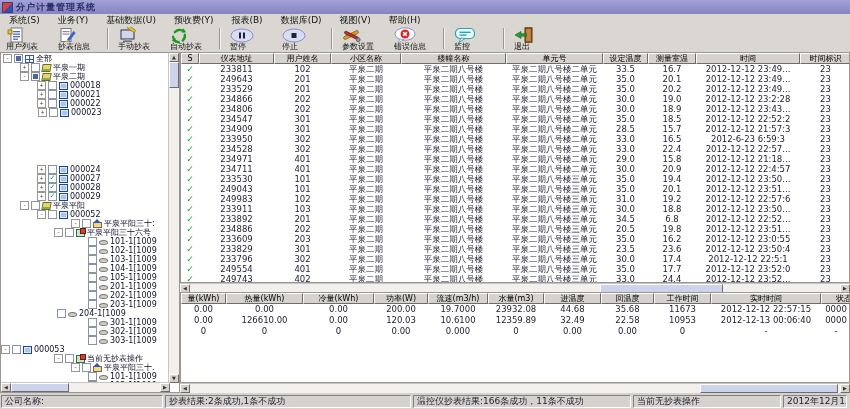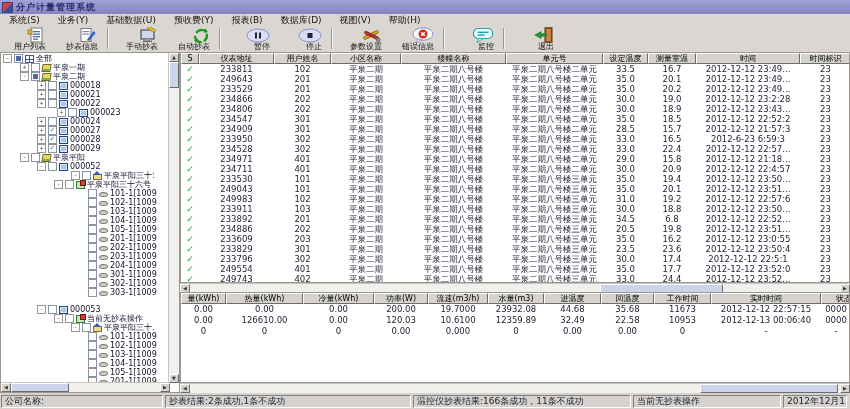--- a/index.html
+++ b/index.html
@@ -11,21 +11,21 @@
   .app-icon{width:9px;height:9px;margin:0 3px 0 2px;flex:none;
     background:linear-gradient(135deg,#d84040 0 50%,#3050b0 50% 100%);border:1px solid #404070;}
   .title-text{color:#2c2c6e;font-weight:bold;font-size:9px;letter-spacing:1px;}
   
   .menubar{position:absolute;left:0;top:14px;width:850px;height:13px;background:#dad7d2;
     border-bottom:1px solid #b8b5b0;display:flex;align-items:center;}
   .menu-item{padding:0 9px;line-height:13px;color:#111;}
   
   .toolbar{position:absolute;left:0;top:27px;width:850px;height:25px;background:#dad7d2;
     border-bottom:1px solid #a8a5a0;display:flex;align-items:stretch;}
-  .tb-btn{display:flex;flex-direction:column;align-items:flex-end;justify-content:flex-start;
+  .tb-btn{display:flex;flex-direction:column;align-items:flex-start;justify-content:flex-start;
     padding:0 6px;min-width:40px;}
   .tb-ic{height:16px;display:flex;align-items:center;justify-content:center;}
   .tb-lb{font-size:8px;line-height:8px;color:#111;white-space:nowrap;}
   .tb-sep{width:0;border-left:1px solid #9a9792;border-right:1px solid #f4f2ee;height:21px;margin:1px 3px;}
   
   .treepane{position:absolute;left:0;top:52px;width:180px;height:341px;background:#fff;
     border:1px solid #9a9792;box-sizing:border-box;}
   .tree-rows{position:absolute;left:0;top:1px;width:168px;height:329px;overflow:hidden;}
   .tree-row{display:flex;align-items:center;height:9px;font-size:8px;white-space:nowrap;}
   .xp{flex:none;width:7px;height:7px;border:1px solid #9a9792;background:#fff;
@@ -250,27 +250,27 @@
           <span class="cb"></span>
           <span class="ti ti-meter"></span>
           <span class="tree-lb">000021</span>
         </div>
         <div class="tree-row" style="padding-left: 36px;">
           <span class="xp">+</span>
           <span class="cb"></span>
           <span class="ti ti-meter"></span>
           <span class="tree-lb">000022</span>
         </div>
-        <div class="tree-row" style="padding-left: 56px;">
+        <div class="tree-row" style="padding-left: 37px;">
           <span class="xp">+</span>
           <span class="cb"></span>
           <span class="ti ti-meter"></span>
           <span class="tree-lb">000023</span>
         </div>
-        <div class="tree-row" style="padding-left: 36px;">
+        <div class="tree-row" style="padding-left: 36px; margin-top: 48px;">
           <span class="xp">+</span>
           <span class="cb"></span>
           <span class="ti ti-meter"></span>
           <span class="tree-lb">000024</span>
         </div>
         <div class="tree-row" style="padding-left: 36px;">
           <span class="xp">+</span>
           <span class="cb">✓</span>
           <span class="ti ti-meter"></span>
           <span class="tree-lb">000027</span>
@@ -344,41 +344,41 @@
         <div class="tree-row" style="padding-left: 87px;">
           <span class="cb"></span>
           <span class="ti ti-leaf"></span>
           <span class="tree-lb">202-1[1009</span>
         </div>
         <div class="tree-row" style="padding-left: 87px;">
           <span class="cb"></span>
           <span class="ti ti-leaf"></span>
           <span class="tree-lb">203-1[1009</span>
         </div>
-        <div class="tree-row" style="padding-left: 87px;">
+        <div class="tree-row" style="padding-left: 56px;">
           <span class="cb"></span>
           <span class="ti ti-leaf"></span>
           <span class="tree-lb">204-1[1009</span>
         </div>
         <div class="tree-row" style="padding-left: 87px;">
           <span class="cb"></span>
           <span class="ti ti-leaf"></span>
           <span class="tree-lb">301-1[1009</span>
         </div>
         <div class="tree-row" style="padding-left: 87px;">
           <span class="cb"></span>
           <span class="ti ti-leaf"></span>
           <span class="tree-lb">302-1[1009</span>
         </div>
         <div class="tree-row" style="padding-left: 87px;">
           <span class="cb"></span>
           <span class="ti ti-leaf"></span>
           <span class="tree-lb">303-1[1009</span>
         </div>
-        <div class="tree-row" style="padding-left: 36px; margin-top: 8px;">
+        <div class="tree-row" style="">
           <span class="xp">-</span>
           <span class="cb"></span>
           <span class="ti ti-meter"></span>
           <span class="tree-lb">000053</span>
         </div>
         <div class="tree-row" style="padding-left: 53px;">
           <span class="xp">-</span>
           <span class="cb"></span>
           <span class="ti ti-net"></span>
           <span class="tree-lb">当前无抄表操作</span>

